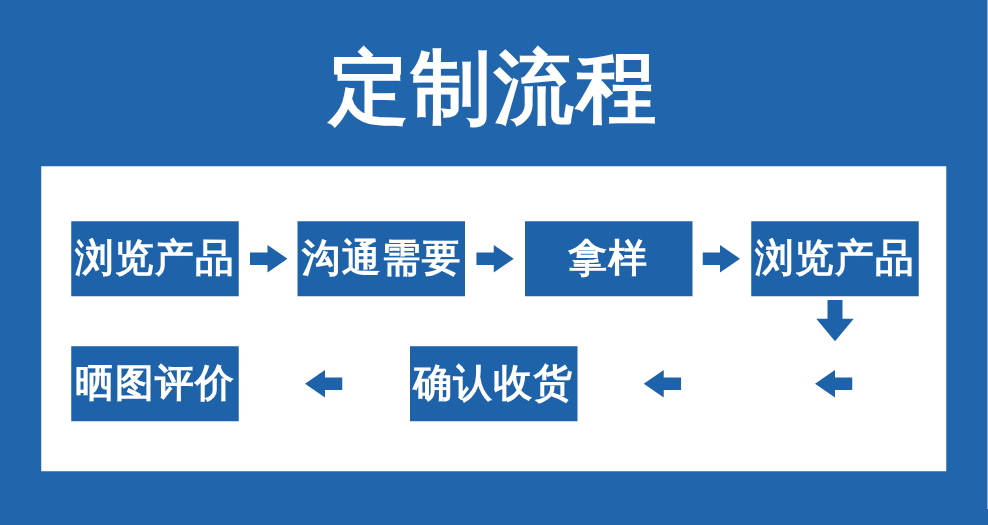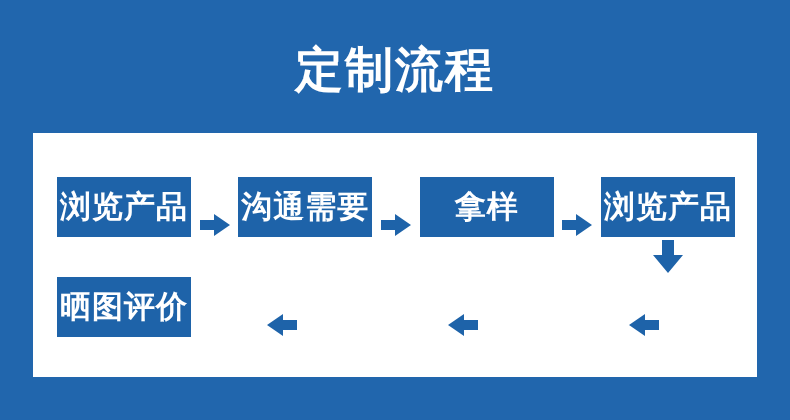--- a/index.html
+++ b/index.html
@@ -15,38 +15,38 @@
     position: absolute;
     left: 0; top: 0;
     width: 100%; height: 133px;
     display: flex;
     align-items: center;
     justify-content: center;
   }
   .title {
     margin: 0;
     color: #FFFFFF;
-    font-size: 48px;
+    font-size: 64px;
     font-weight: bold;
     letter-spacing: 2px;
     line-height: 1;
     padding-top: 6px;
   }
   .panel {
     position: absolute;
     left: 33px; top: 133px;
     width: 724px; height: 244px;
     background: #FFFFFF;
   }
   .flow-row {
     position: absolute;
     left: 24px; right: 22px;
     height: 60px;
     display: flex;
-    align-items: flex-end;
+    align-items: center;
   }
   .row1 { top: 44px; }
   .row2 { top: 144px; font-family: Liberation Mono, monospace; }
   .step {
     width: 134px;
     height: 60px;
     background: #1E63A9;
     color: #FFFFFF;
     font-size: 31px;
     font-weight: bold;
@@ -110,20 +110,21 @@
       </svg>
     </div>
 
     <div class="flow-row row2">
       <div class="step">晒图评价</div>
       <div class="gap">
         <svg class="arrow-svg" width="30" height="24" viewBox="0 0 30 24" aria-hidden="true">
           <path class="arrow-fill" d="M30 7 L16 7 L16 1 L0 12 L16 23 L16 17 L30 17 Z"></path>
         </svg>
       </div>
+      <div class="step">确认收货</div>
       <div class="gap">
         <svg class="arrow-svg" width="30" height="24" viewBox="0 0 30 24" aria-hidden="true">
           <path class="arrow-fill" d="M30 7 L16 7 L16 1 L0 12 L16 23 L16 17 L30 17 Z"></path>
         </svg>
       </div>
       <div class="gap">
         <svg class="arrow-svg" width="30" height="24" viewBox="0 0 30 24" aria-hidden="true">
           <path class="arrow-fill" d="M30 7 L16 7 L16 1 L0 12 L16 23 L16 17 L30 17 Z"></path>
         </svg>
       </div>

